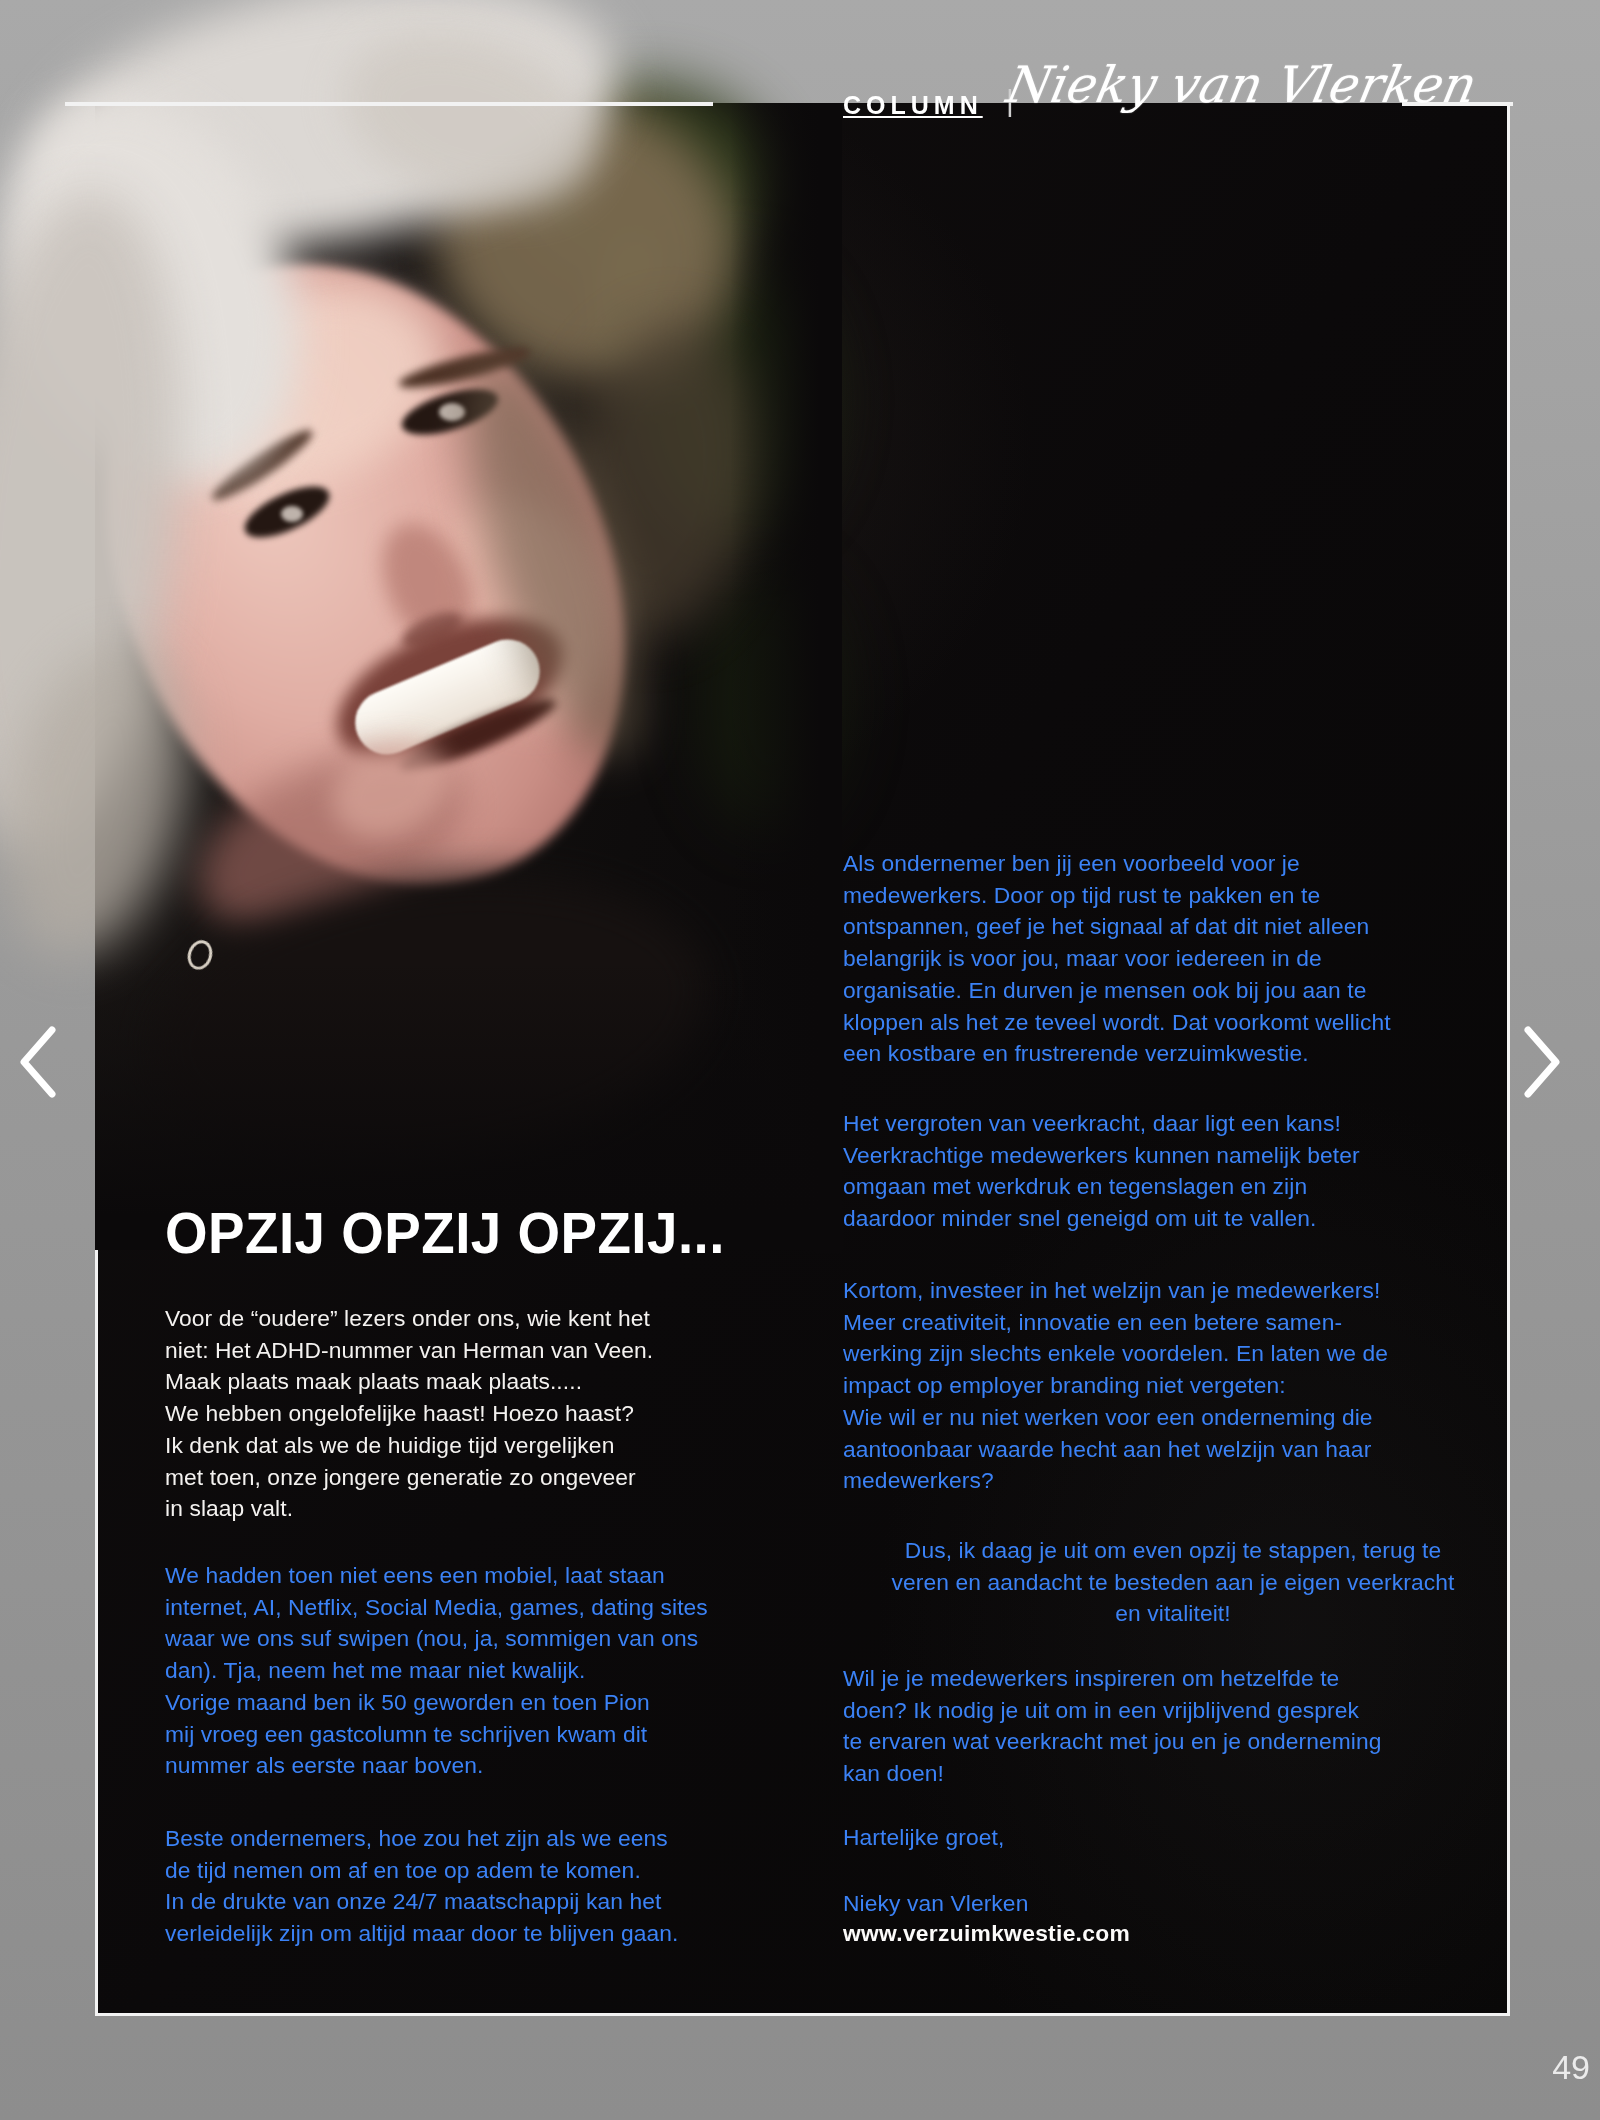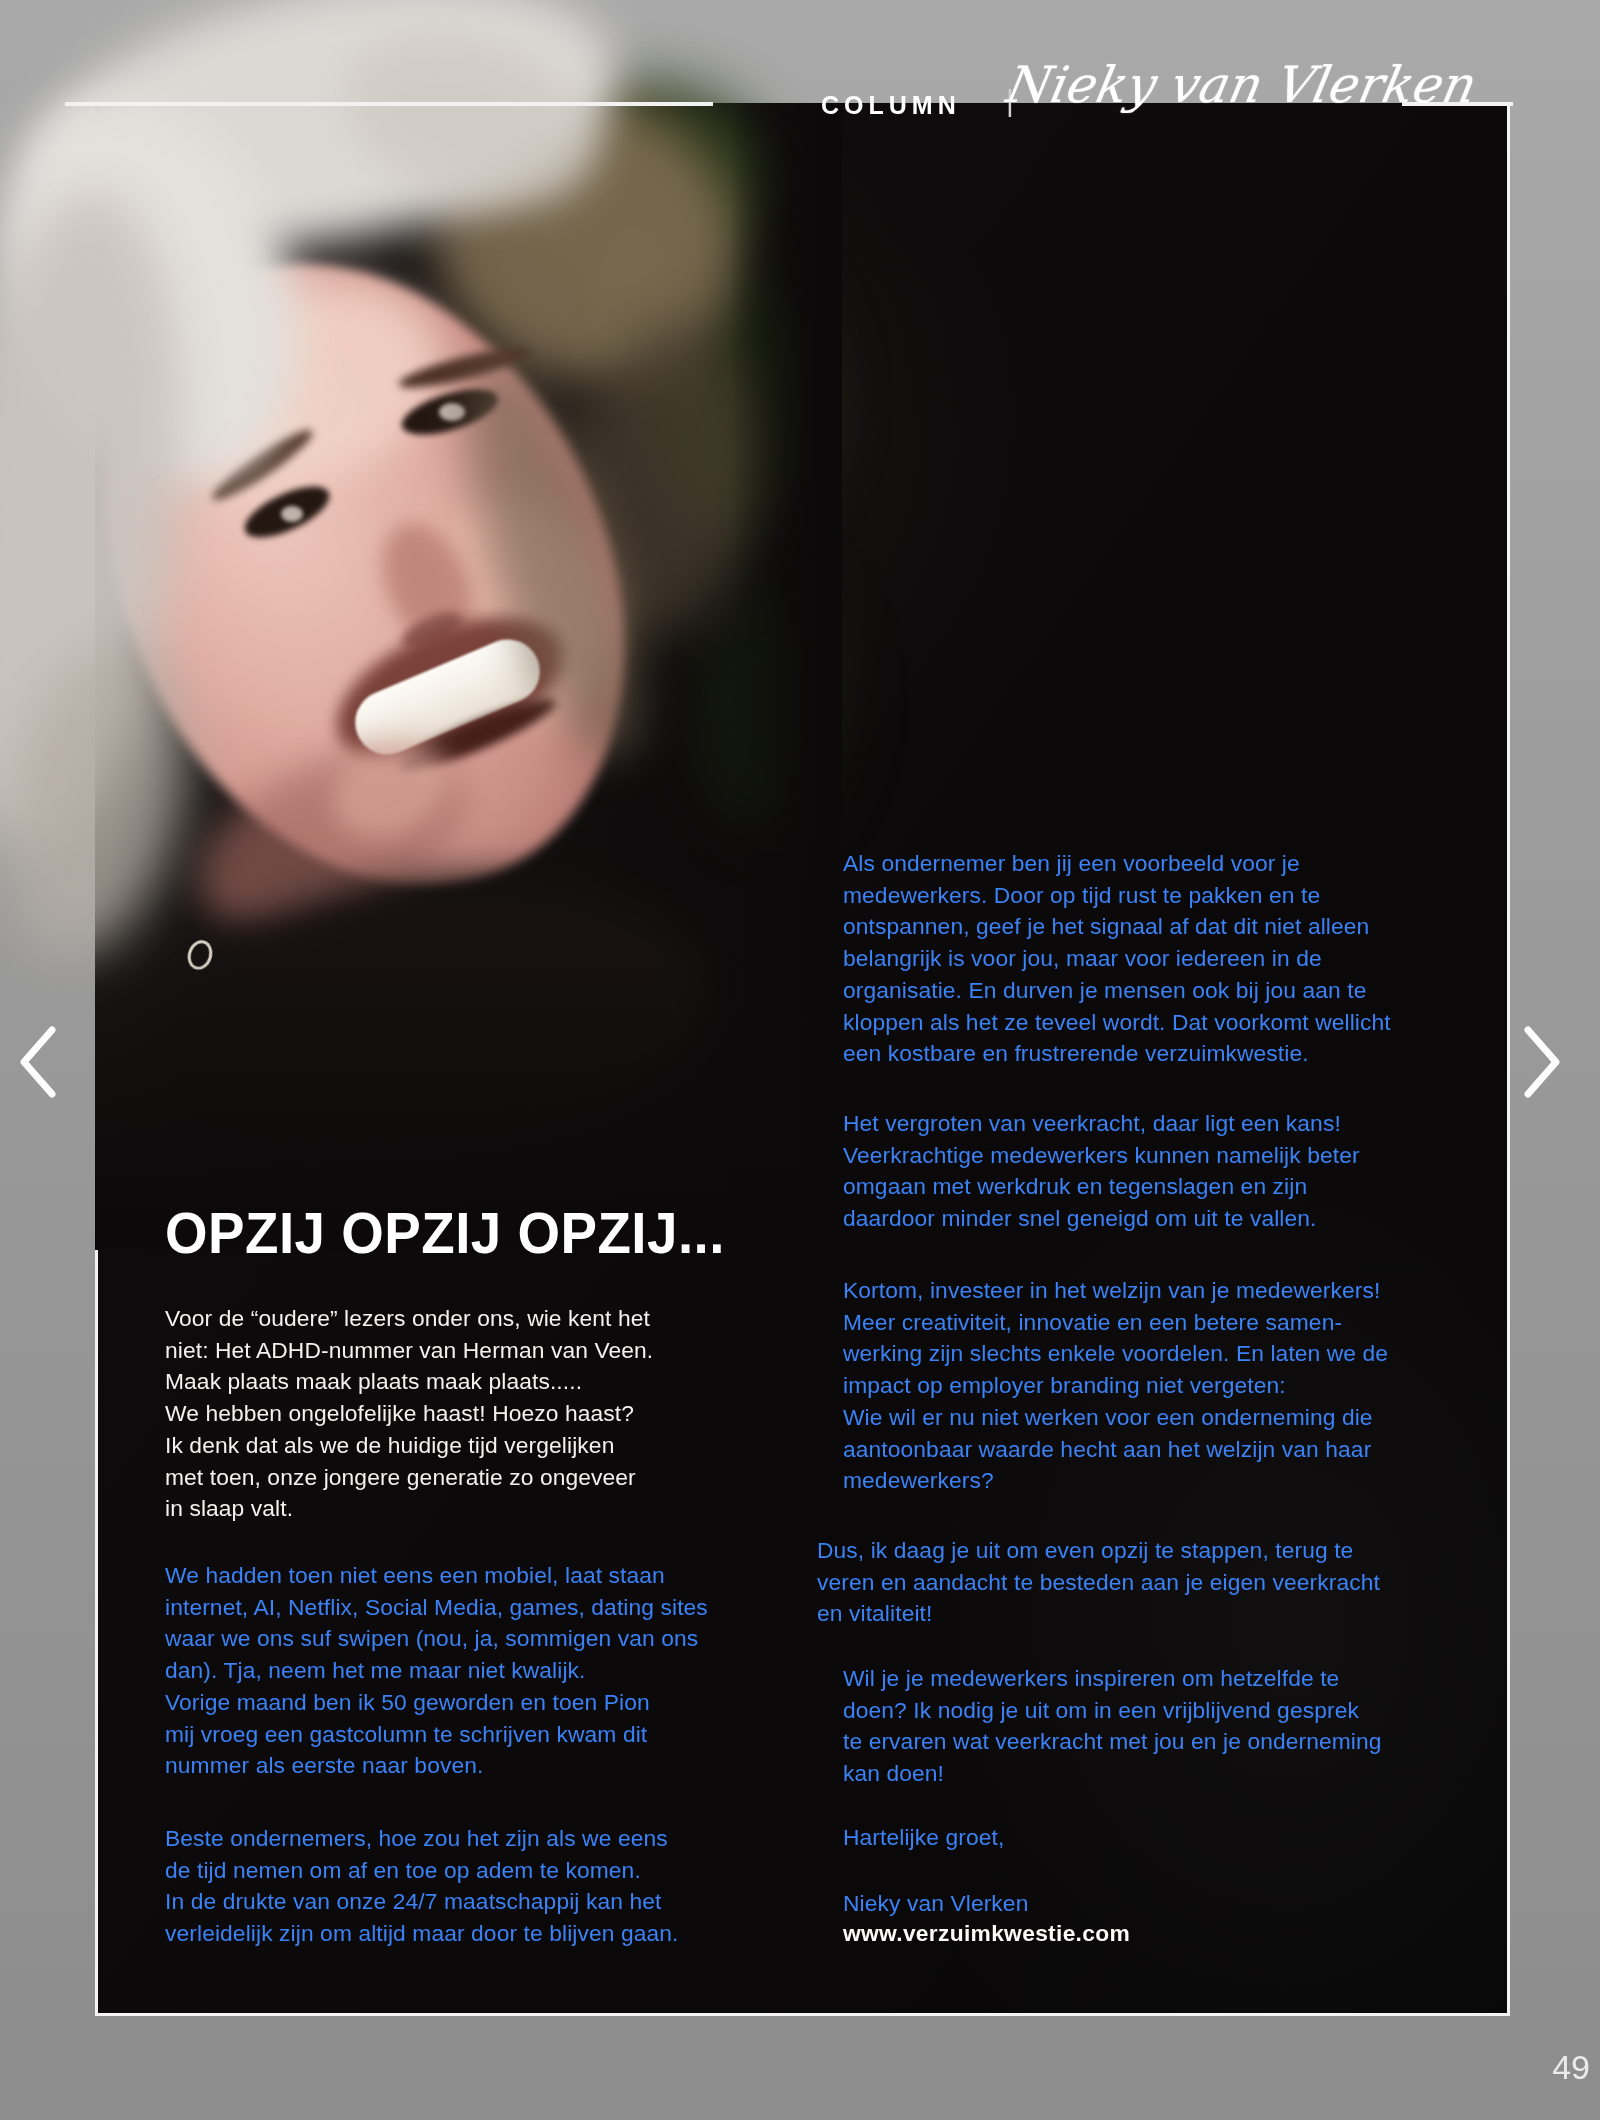--- a/index.html
+++ b/index.html
@@ -19,22 +19,22 @@
       linear-gradient(125deg,#110e0e 0%,#0b090a 50%,#080707 100%);
     z-index:1;
   }
   
   .photo{position:absolute;left:0;top:0;width:1600px;height:2120px;z-index:2;pointer-events:none;}
   .sh{position:absolute;border-radius:50%;}
   .rect{border-radius:0;}
   
   .hline{position:absolute;height:4px;background:#f2f2f2;z-index:4;}
   .kicker{
-    position:absolute;left:821px;top:90px;z-index:4;color:#ffffff;
-    font-size:25px;font-weight:bold;letter-spacing:5px;line-height:30px;
+    position:absolute;left:843px;top:90px;z-index:4;color:#ffffff;
+    font-size:25px;font-weight:bold;letter-spacing:5px;line-height:30px;text-decoration:underline;
   }
   .hsep{position:absolute;left:1006px;top:84px;z-index:4;color:#cfcfcf;font-size:30px;font-weight:300;}
   .author{
     position:absolute;left:1002px;top:56px;z-index:4;color:#ffffff;
     font-family:"DejaVu Serif",serif;font-style:italic;font-size:50px;
     transform:skewX(-12deg);transform-origin:left bottom;
     text-shadow:0 0 2px rgba(255,255,255,0.35);white-space:nowrap;
   }
   
   .title{
@@ -132,21 +132,21 @@
 Veerkrachtige medewerkers kunnen namelijk beter
 omgaan met werkdruk en tegenslagen en zijn
 daardoor minder snel geneigd om uit te vallen.</div>
 <div class="col" style="left:843px;top:1275px;width:660px;">Kortom, investeer in het welzijn van je medewerkers!
 Meer creativiteit, innovatie en een betere samen-
 werking zijn slechts enkele voordelen. En laten we de
 impact op employer branding niet vergeten:
 Wie wil er nu niet werken voor een onderneming die
 aantoonbaar waarde hecht aan het welzijn van haar
 medewerkers?</div>
-<div class="col" style="left:817px;top:1535px;width:660px;">Dus, ik daag je uit om even opzij te stappen, terug te
+<div class="col" style="left:843px;top:1535px;width:660px;text-align:center;">Dus, ik daag je uit om even opzij te stappen, terug te
 veren en aandacht te besteden aan je eigen veerkracht
 en vitaliteit!</div>
 <div class="col" style="left:843px;top:1663px;width:660px;">Wil je je medewerkers inspireren om hetzelfde te
 doen? Ik nodig je uit om in een vrijblijvend gesprek
 te ervaren wat veerkracht met jou en je onderneming
 kan doen!</div>
 <div class="col" style="left:843px;top:1822px;width:660px;">Hartelijke groet,</div>
 <div class="col" style="left:843px;top:1888px;width:660px;">Nieky van Vlerken</div>
 <div class="col website" style="left:843px;top:1918px;width:660px;">www.verzuimkwestie.com</div>
 

